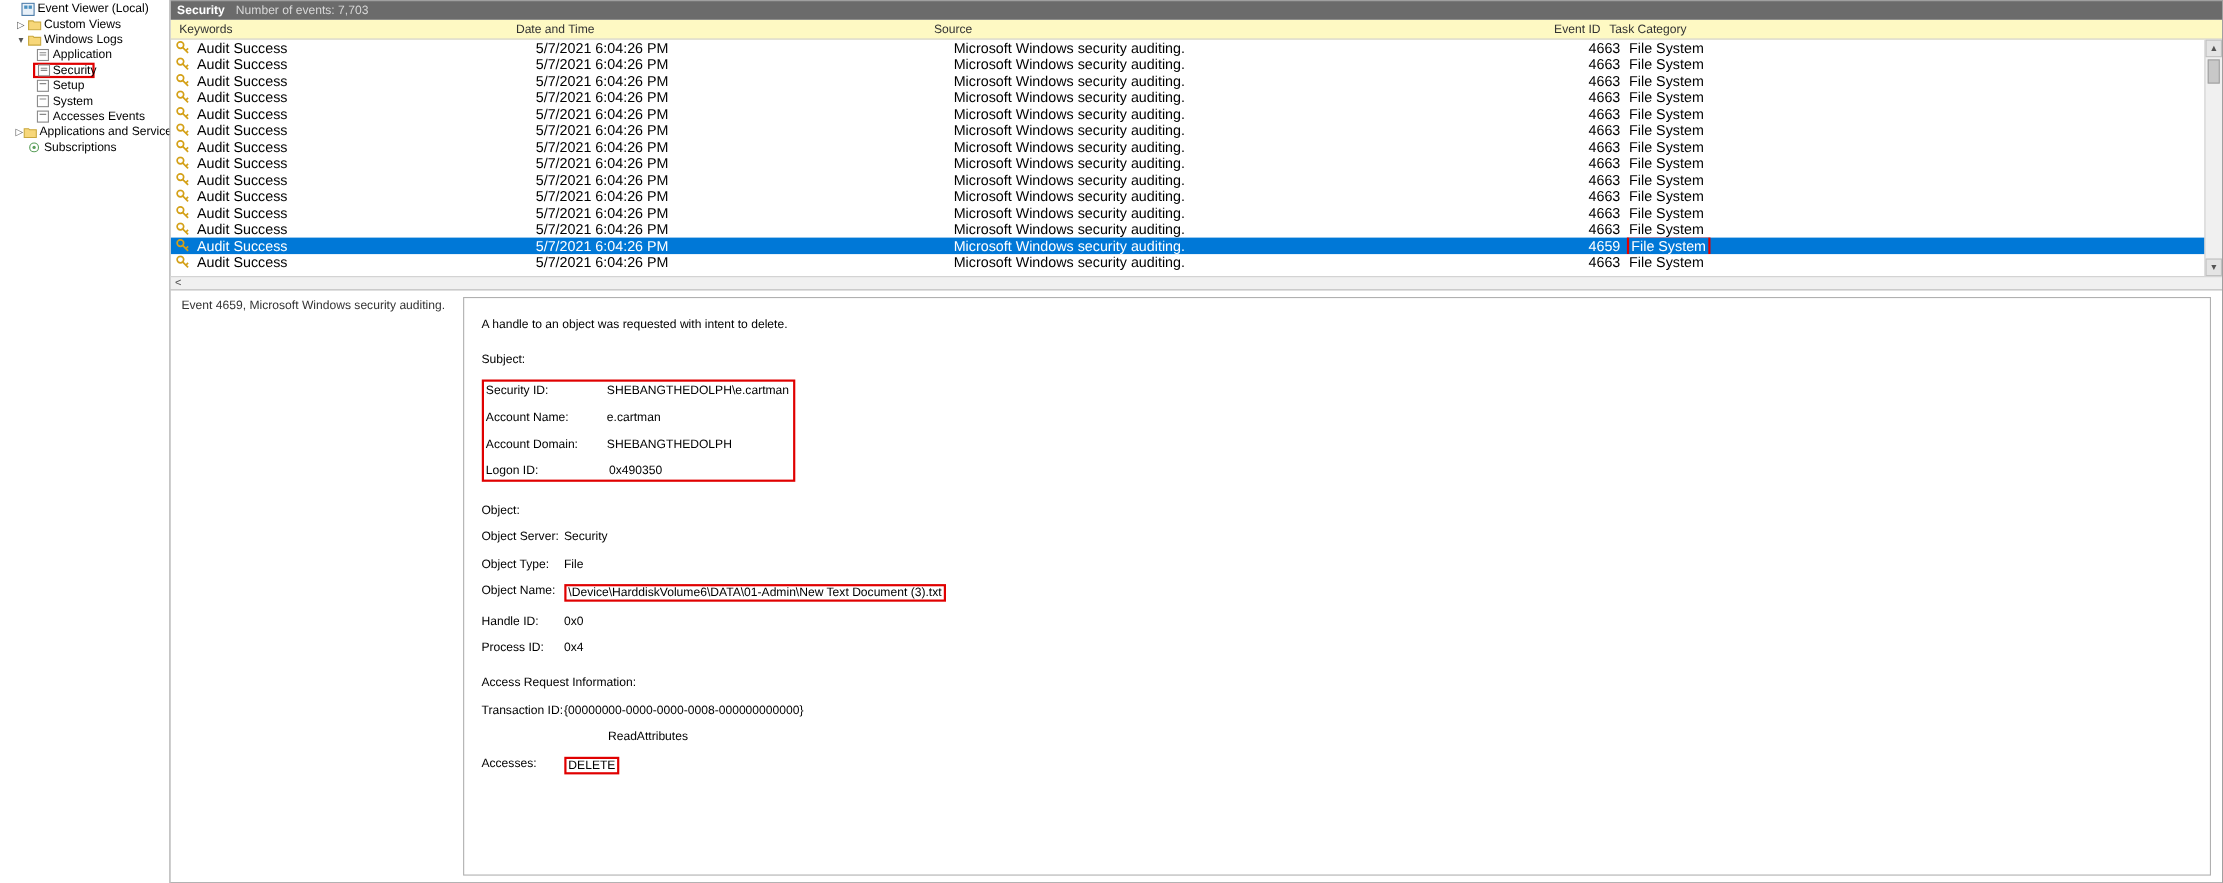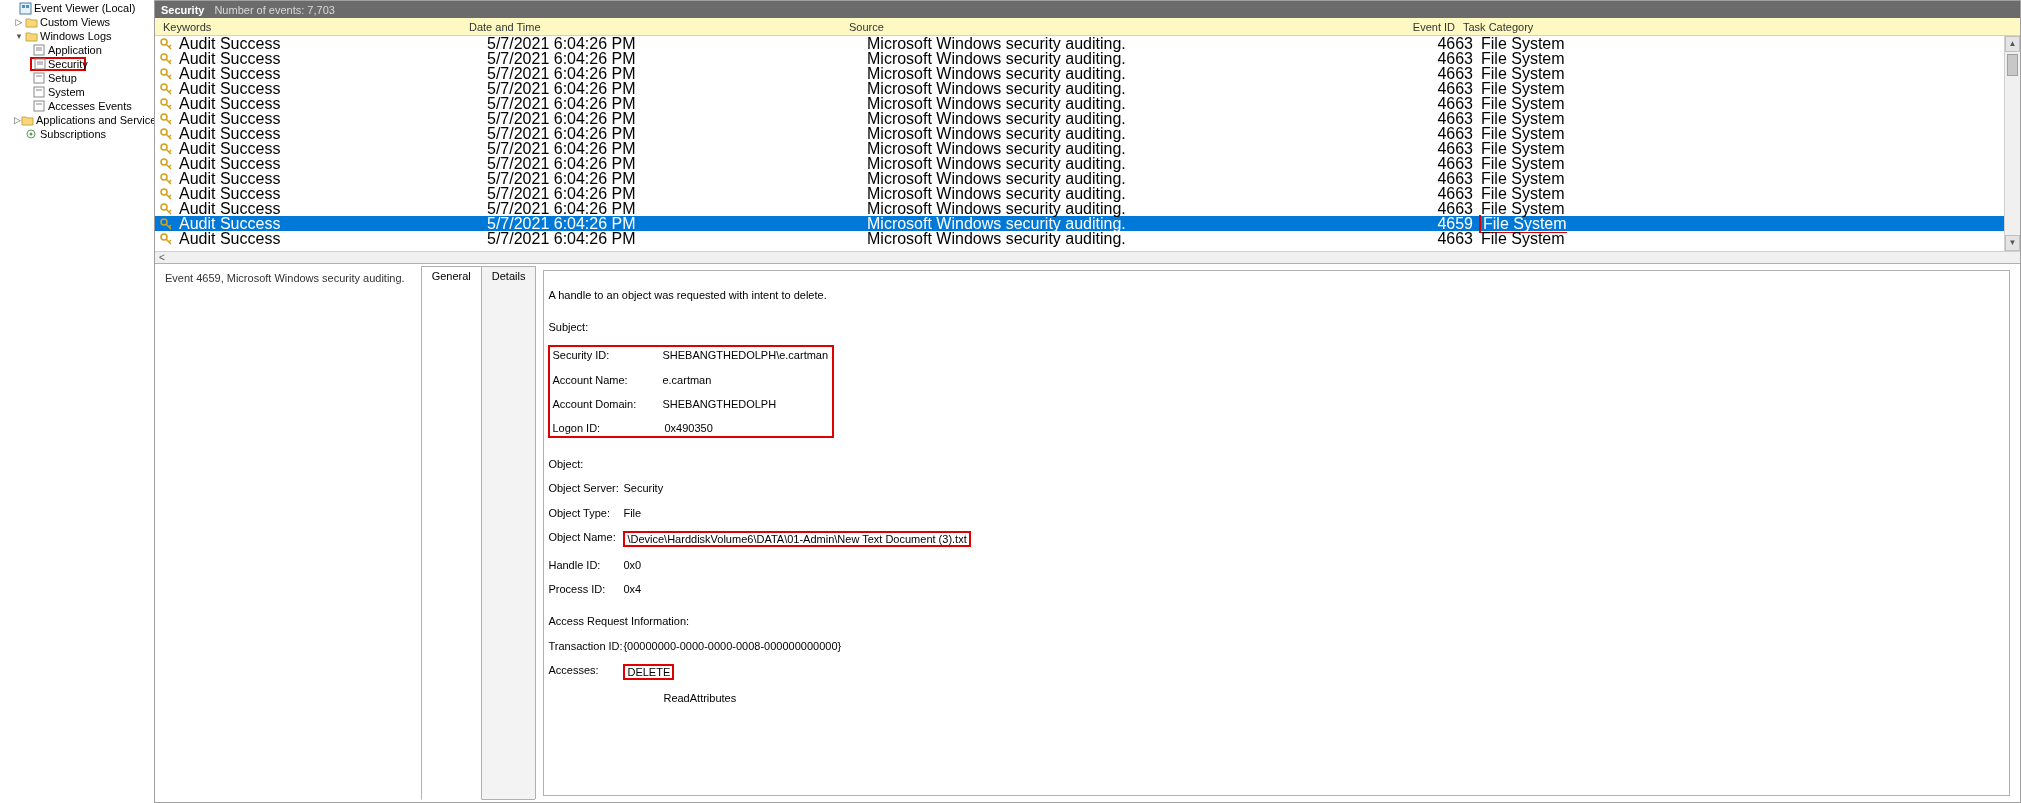--- a/index.html
+++ b/index.html
@@ -106,23 +106,22 @@
   .event-header-row .col {
     padding: 0 4px;
   }
   .event-rows {
     flex: 1;
     overflow-y: hidden;
     position: relative;
   }
   .event-row {
     display: flex;
-    align-items: center;
     height: 15px;
-    font-size: 16px;
+    font-size: 13px;
     padding-left: 4px;
     cursor: default;
   }
   .event-row.selected {
     background: #0078d7;
     color: #fff;
   }
   .event-row .key-icon {
     width: 14px;
     height: 14px;
@@ -182,21 +181,21 @@
   .tab.active {
     background: #fff;
     border-bottom: 1px solid #fff;
     margin-bottom: -1px;
     z-index: 1;
   }
   .detail-body {
     flex: 1;
     margin: 4px 8px;
     border: 1px solid #b0b0b0;
-    padding: 6px 4px;
+    padding: 6px 16px;
     font-family: "Segoe UI", Tahoma, sans-serif;
     font-size: 11px;
     line-height: 1.1;
     overflow: auto;
     white-space: pre;
   }
   .detail-body .section-head {
     display: block;
     margin-top: 8px;
   }
@@ -567,41 +566,37 @@
       <div class="vscroll">
         <div class="arrow-btn">▲</div>
         <div class="thumb"></div>
         <div class="arrow-btn" style="position:absolute;bottom:0;left:0;right:0">▼</div>
       </div>
       <div class="scrollbar-hint">&lt;</div>
     </div>
 
     <div class="detail-pane">
       <div class="detail-title">Event 4659, Microsoft Windows security auditing.</div>
-      <div class="tab-row">
-        <div class="tab active">General</div>
-        <div class="tab">Details</div>
-      </div>
       <div class="detail-body">
 <span>A handle to an object was requested with intent to delete.</span>
 
 <span class="section-head">Subject:</span>
 <span class="red-box-block"><span class="row">	<span class="k" style="width:110px">Security ID:</span><span class="v">SHEBANGTHEDOLPH\e.cartman</span></span>
 <span class="row">	<span class="k" style="width:110px">Account Name:</span><span class="v">e.cartman</span></span>
 <span class="row">	<span class="k" style="width:110px">Account Domain:</span><span class="v">SHEBANGTHEDOLPH</span></span>
 <span class="row">	<span class="k" style="width:112px">Logon ID:</span><span class="v">0x490350</span></span></span>
 <span class="section-head">Object:</span>
 <span class="row">	<span class="k" style="width:75px">Object Server:</span><span class="v">Security</span></span>
 <span class="row">	<span class="k" style="width:75px">Object Type:</span><span class="v">File</span></span>
 <span class="row">	<span class="k" style="width:75px">Object Name:</span><span class="red-box"><span class="v">\Device\HarddiskVolume6\DATA\01-Admin\New Text Document (3).txt</span></span></span>
 <span class="row">	<span class="k" style="width:75px">Handle ID:</span><span class="v">0x0</span></span>
 <span class="row">	<span class="k" style="width:75px">Process ID:</span><span class="v">0x4</span></span>
 <span class="section-head">Access Request Information:</span>
 <span class="row">	<span class="k" style="width:75px">Transaction ID:</span><span class="v">{00000000-0000-0000-0008-000000000000}</span></span>
+<span class="row">	<span class="k" style="width:115px"></span><span class="v">ReadAttributes</span></span>
 <span class="row">	<span class="k" style="width:75px">Accesses:</span><span class="red-box"><span class="v">DELETE</span></span></span>
-<span class="row">	<span class="k" style="width:115px"></span><span class="v">ReadAttributes</span></span>
 
 
 
       </div>
     </div>
   </div>
 </div>
 
 </body></html>

